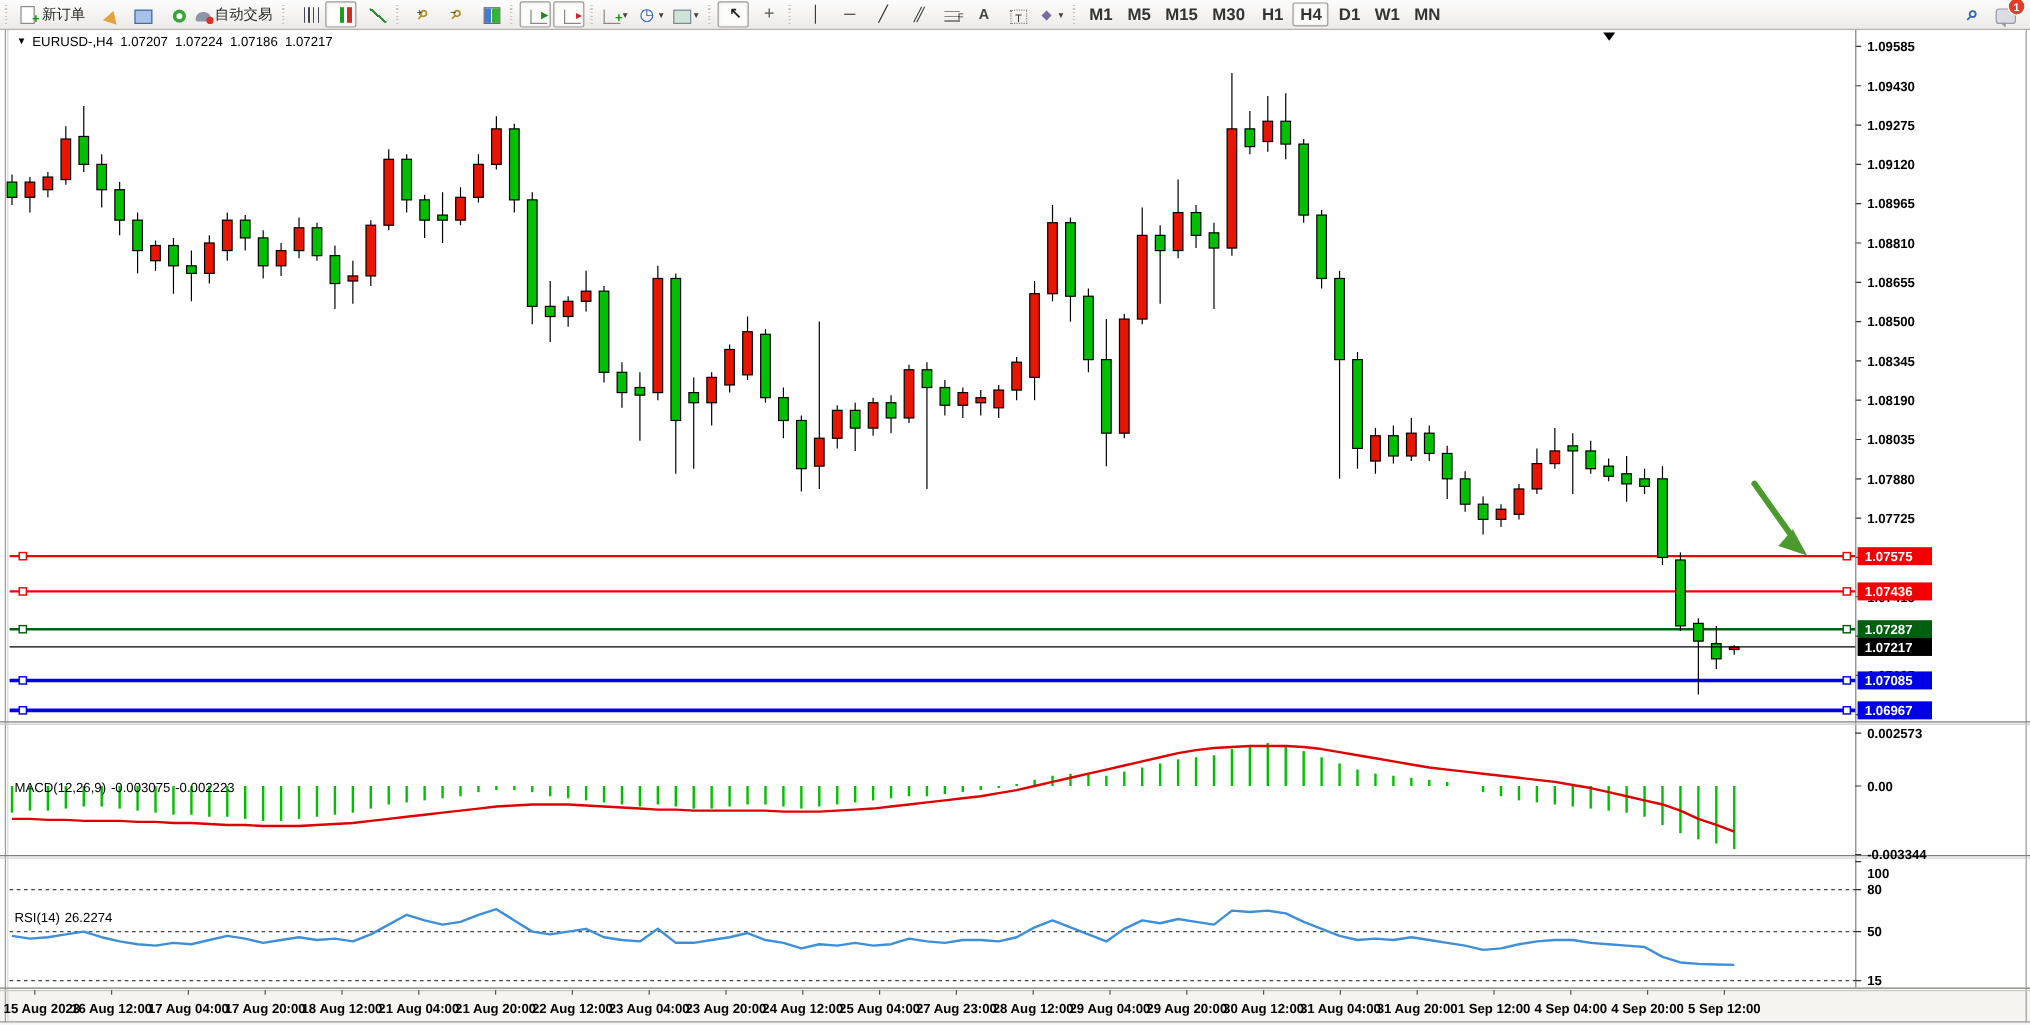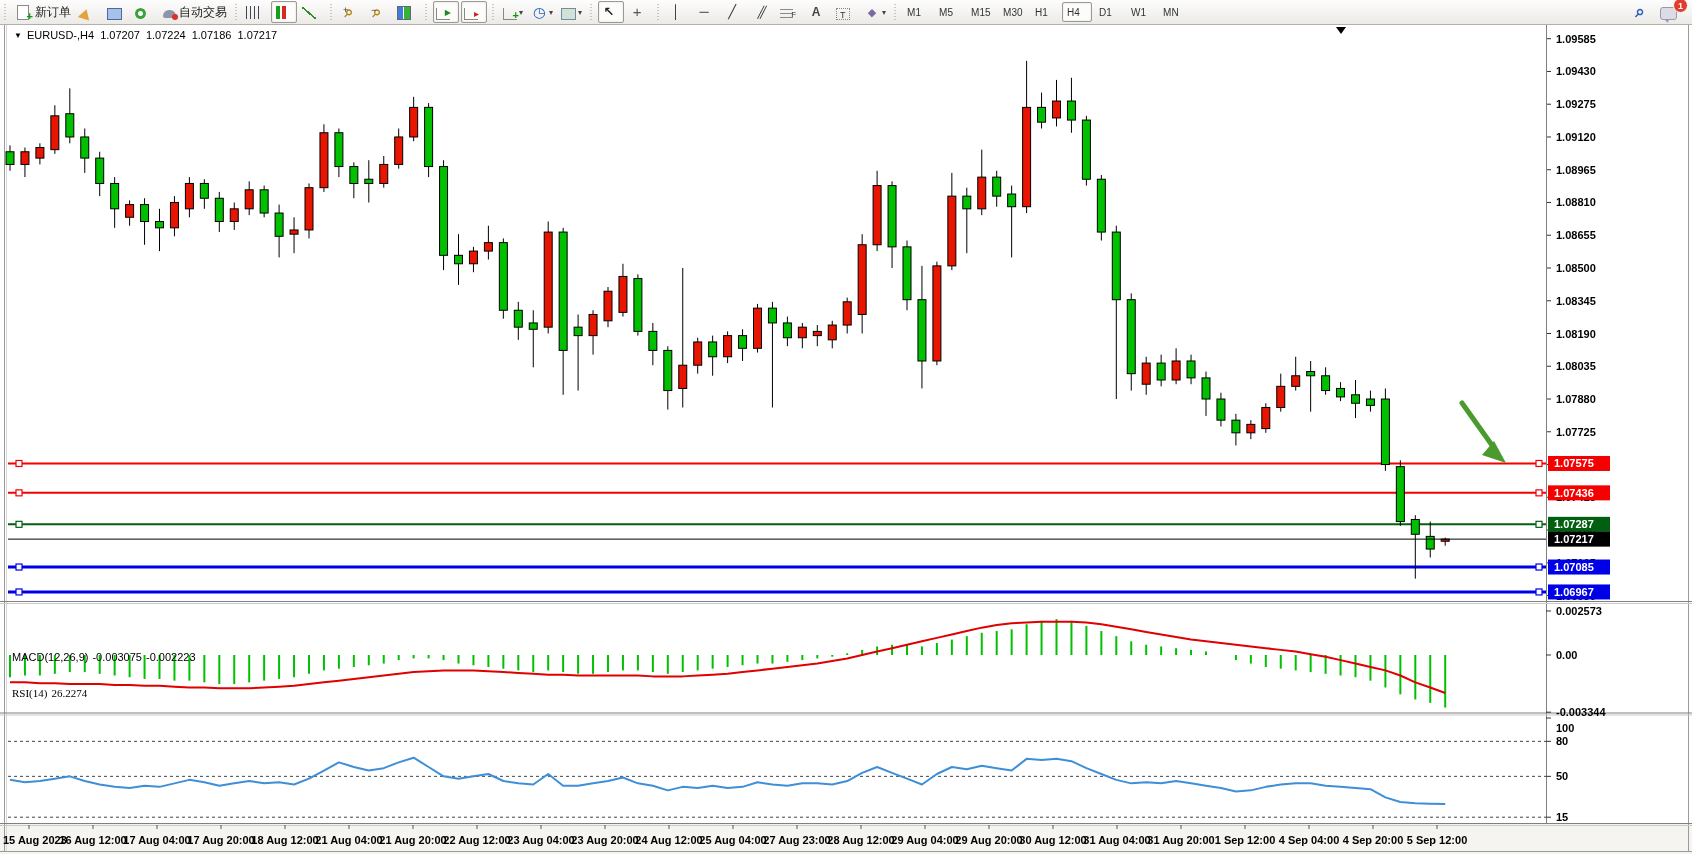--- a/index.html
+++ b/index.html
@@ -5,27 +5,27 @@
   html,body{margin:0;padding:0;}
   body{width:1692px;height:854px;overflow:hidden;background:#ececec;
        font-family:"Liberation Sans","DejaVu Sans",sans-serif;position:relative;}
   
   .toolbar{position:absolute;left:0;top:0;width:1692px;height:24px;
     background:linear-gradient(#fdfdfd,#eceae7);border-bottom:1px solid #b3b0ab;
     display:flex;align-items:center;z-index:30;}
   .grip{width:7px;height:16px;margin:0 2px;
     background:repeating-linear-gradient(#c9c6c1 0 1px,transparent 1px 3px);
     background-size:2px 100%;background-repeat:no-repeat;background-position:2px 0;}
-  .tb-btn{height:20px;min-width:20px;display:flex;align-items:center;justify-content:space-between;
+  .tb-btn{height:20px;min-width:20px;display:flex;align-items:center;justify-content:flex-end;
     margin:0 1px;padding:0 2px;border:1px solid transparent;border-radius:2px;
     font-size:12px;color:#222;cursor:default;position:relative;}
   .tb-btn.on{background:#fcfcfb;border-color:#9d9a95;box-shadow:inset 0 0 2px #d8d5d0;}
   .tb-btn .lbl{margin-left:3px;white-space:nowrap;}
   .caret{font-size:8px;color:#444;margin-left:2px;}
-  .tf-btn{font-size:10px;font-weight:normal;color:#333;padding:0 4px;height:18px;}
+  .tf-btn{font-size:14px;font-weight:bold;color:#333;padding:0 4px;height:18px;}
   .tb-right{margin-left:auto;display:flex;align-items:center;margin-right:8px;}
   .badge{position:absolute;top:-4px;right:-6px;background:#e23c2c;color:#fff;border-radius:50%;
     width:13px;height:13px;font-size:9px;font-weight:bold;display:flex;align-items:center;
     justify-content:center;border:1px solid #fff;}
   
   .ic{display:inline-block;position:relative;width:16px;height:16px;line-height:16px;text-align:center;}
   .i-doc{width:10px;height:13px;background:#fff;border:1px solid #8a8a8a;margin:1px 3px 0 2px;}
   .i-doc::after{content:"+";position:absolute;right:-5px;bottom:-5px;color:#0a9a0a;font-weight:bold;font-size:11px;}
   .i-wedge{width:0;height:0;border-left:6px solid transparent;border-right:6px solid transparent;
     border-bottom:10px solid #e3a33c;transform:rotate(18deg);margin-top:3px;}
@@ -72,21 +72,21 @@
     border-right:1px solid transparent;border-top:4px solid #99a;}
   
   .chart-region{position:absolute;left:0;top:24px;width:1692px;height:830px;background:#fff;}
   #chart-svg{position:absolute;left:0;top:0;}
   .ovl{position:absolute;z-index:5;font-size:11px;font-weight:normal;color:#000;white-space:nowrap;}
   #chart-title{left:14px;top:5px;}
   #chart-title .tri{display:inline-block;font-size:8px;margin-right:5px;vertical-align:1px;}
   #chart-title .tri::before{content:"▼";}
   #chart-title span.v{margin-left:6px;}
   #macd-label{left:12px;top:583px;font-weight:normal;margin-top:44px;}
-  #rsi-label{left:12px;top:663px;font-weight:normal;font-family:Liberation Serif, serif;}
+  #rsi-label{left:12px;top:735px;font-weight:normal;}
   #macd-label span,#rsi-label span{margin-right:4px;}
 </style>
 </head>
 <body>
 
 <div class="app">
   <div class="toolbar" id="toolbar">
       <span class="grip"></span>
       <div class="tb-btn">
         <span class="ic i-doc"></span>

